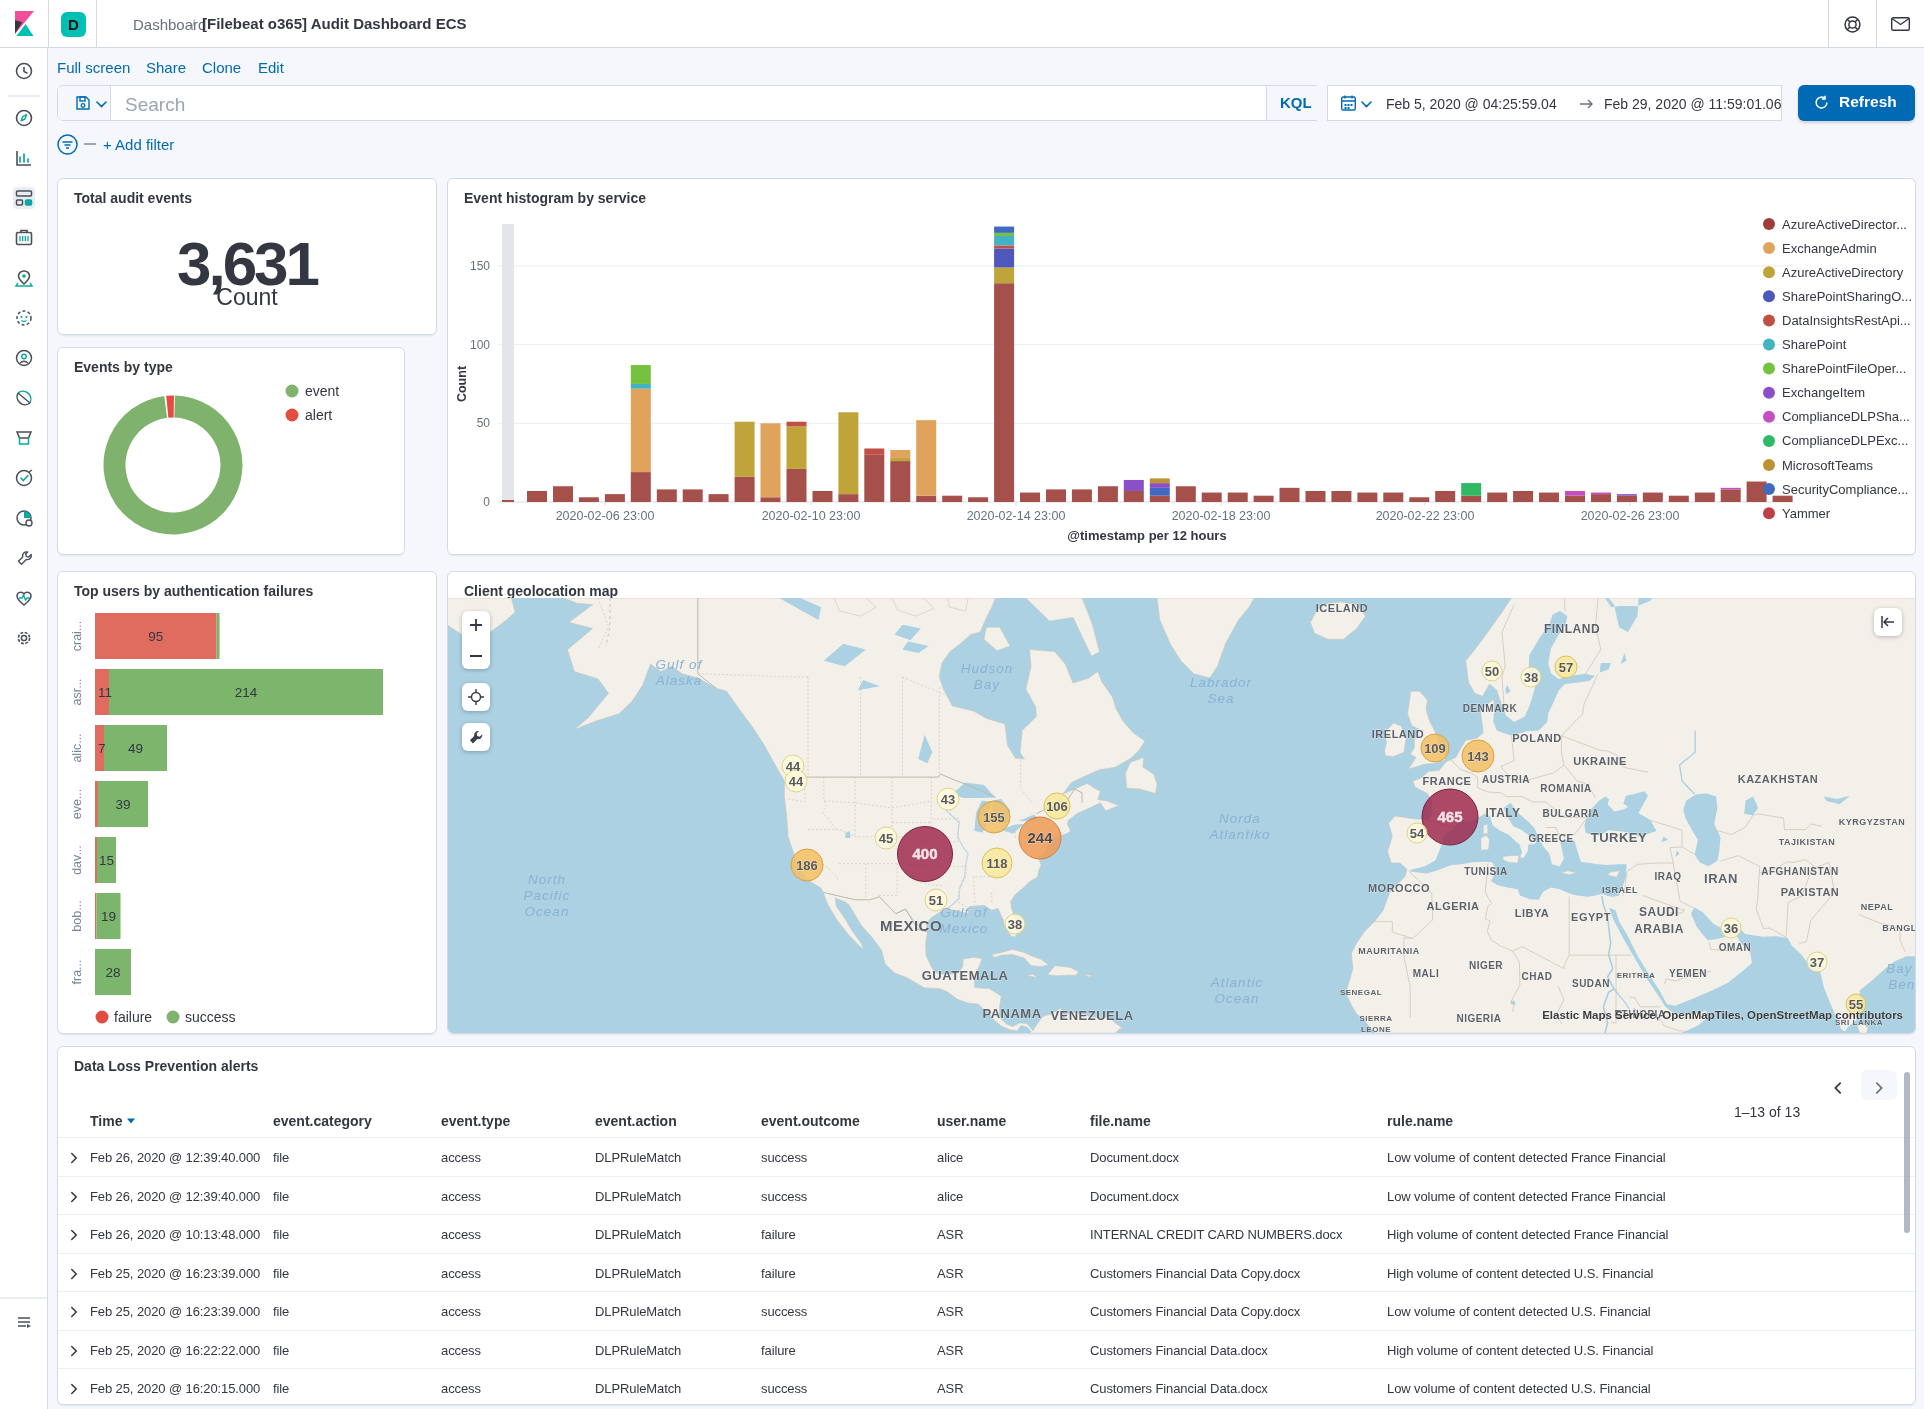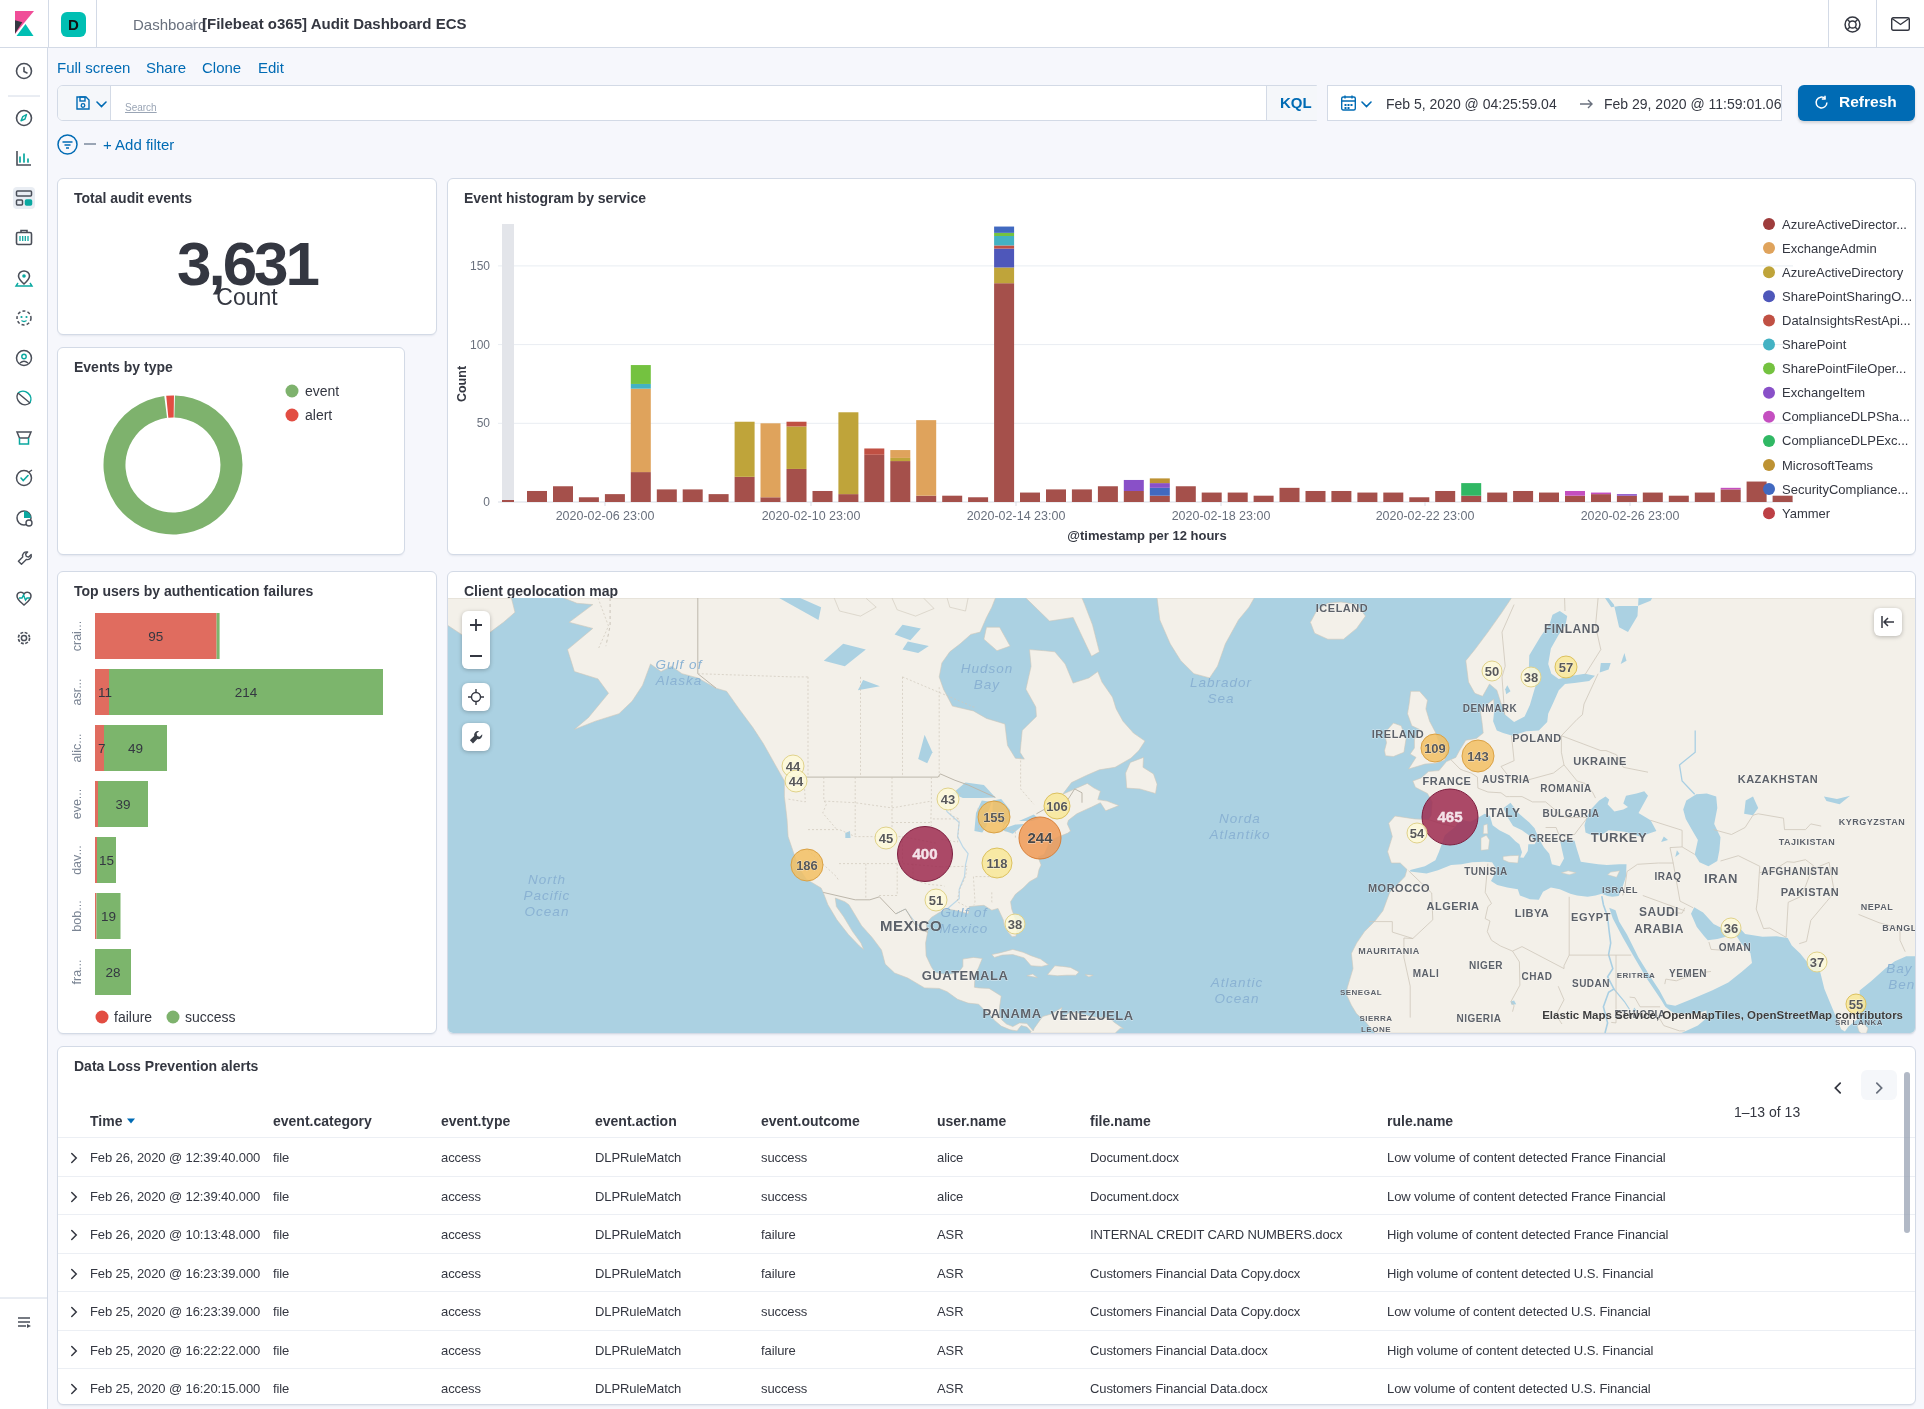--- a/index.html
+++ b/index.html
@@ -131,21 +131,21 @@
   <div class="abs" style="left:1208px;top:0;width:51px;height:34px;background:#f5f7fa;"></div>
   <svg class="abs" style="left:17px;top:9px" width="16" height="16" viewBox="0 0 16 16">
       <path d="M2,2h9l3,3v9H2z" fill="none" stroke="#006bb4" stroke-width="1.4"></path>
       <rect x="5" y="2" width="5" height="4" fill="none" stroke="#006bb4" stroke-width="1.4"></rect>
       <circle cx="8" cy="10.5" r="1.8" fill="none" stroke="#006bb4" stroke-width="1.3"></circle>
     </svg>
   <svg class="abs" style="left:38px;top:15px" width="11" height="7" viewBox="0 0 11 7">
       <path d="M1,1l4.5,4.5L10,1" fill="none" stroke="#006bb4" stroke-width="1.6" stroke-linecap="round"></path>
     </svg>
   <div class="abs" style="left:52px;top:0;width:1px;height:34px;background:#d3dae6;"></div>
-  <span class="abs" style="left:67px;top:16px;font-size:10px;color:#9aa5b5;text-decoration:underline;">Search</span>
+  <span class="abs" style="left:67px;top:8px;font-size:19px;color:#9aa5b5;">Search</span>
   <div class="abs" style="left:1208px;top:0;width:1px;height:34px;background:#d3dae6;"></div>
   <span class="abs" style="left:1222px;top:8px;font-size:15px;font-weight:bold;color:#006bb4;">KQL</span>
 </div>
 <div class="abs" style="left:1327px;top:85px;width:455px;height:36px;background:#fff;border:1px solid #d3dae6;border-radius:0;">
   <svg class="abs" style="left:13px;top:9px" width="15" height="16" viewBox="0 0 15 16">
       <rect x="0.7" y="2" width="13.6" height="13" rx="1.5" fill="none" stroke="#006bb4" stroke-width="1.4"></rect>
       <path d="M4,0.5v3M11,0.5v3M1,6h13" stroke="#006bb4" stroke-width="1.4"></path>
       <path d="M3.5,9h2v2h-2zM6.5,9h2v2h-2zM9.5,9h2v2h-2zM3.5,12h2v2h-2zM6.5,12h2v2h-2z" fill="#006bb4" stroke="none"></path>
     </svg>
   <svg class="abs" style="left:33px;top:15px" width="11" height="7" viewBox="0 0 11 7">

